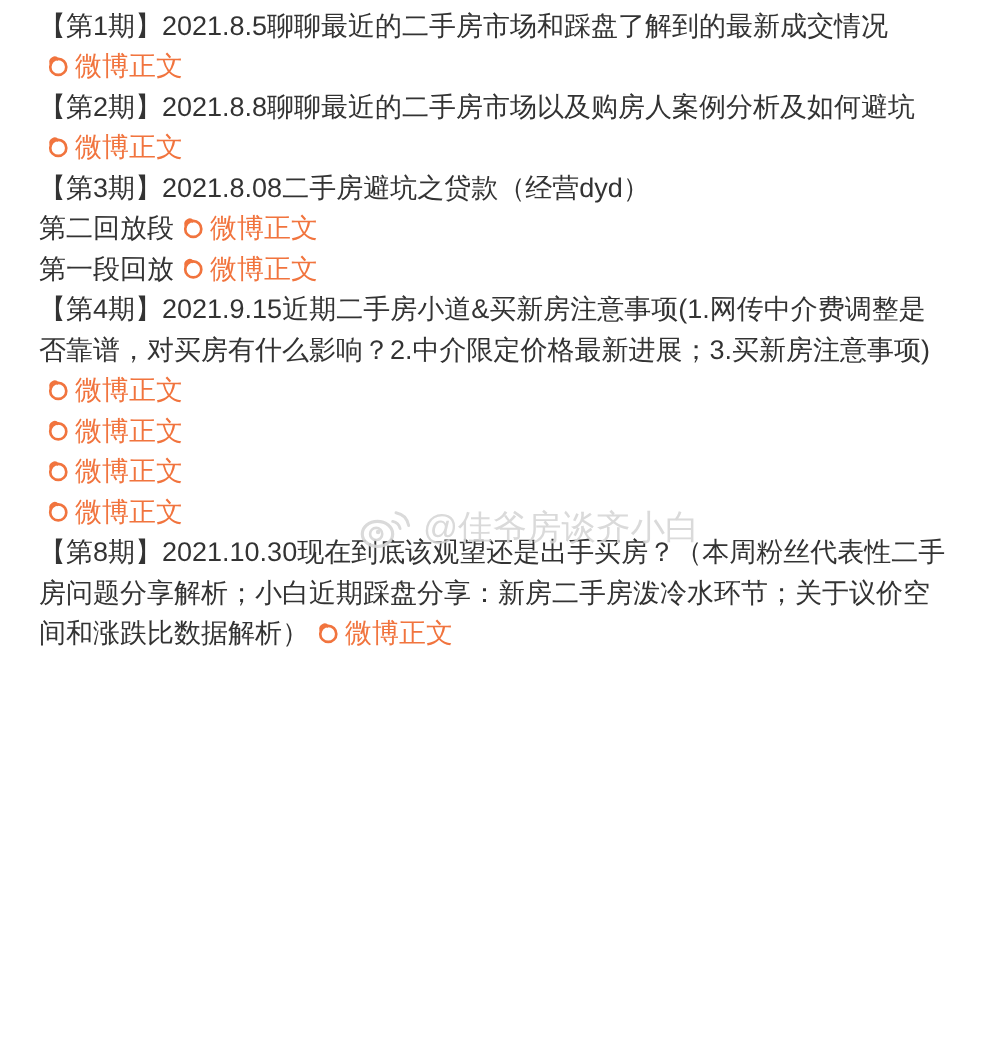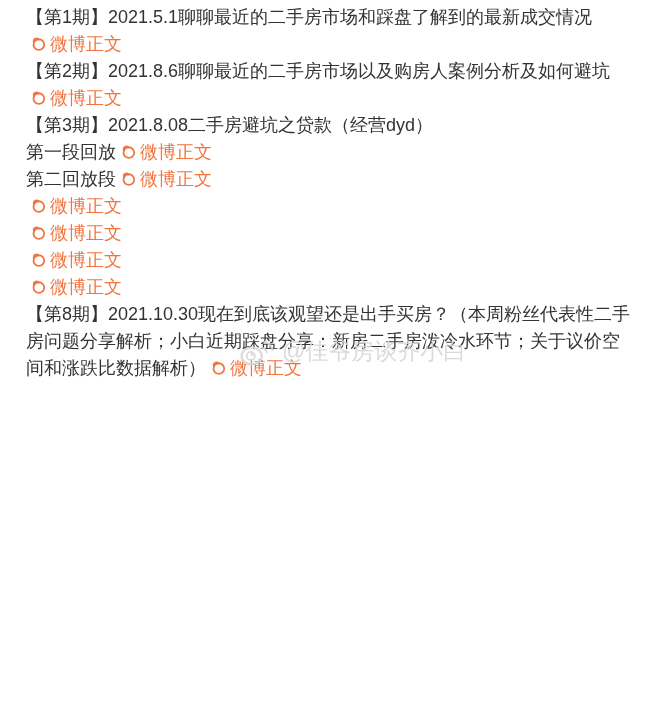--- a/index.html
+++ b/index.html
@@ -50,39 +50,40 @@
     opacity: 0.9;
     pointer-events: none;
     white-space: nowrap;
   }
   .watermark svg { display: block; }
 </style>
 </head>
 <body style="background: rgb(255, 255, 255);">
 
 <div class="post-body">
-    <p class="block"><span>【第1期】2021.5.1聊聊最近的二手房市场和踩盘了解到的最新成交情况</span></p>
+    <p class="block"><span>【第1期】2021.8.5聊聊最近的二手房市场和踩盘了解到的最新成交情况</span></p>
     <p class="block"><a class="wb-link" href="#"><span class="wb-ic"><svg viewBox="0 0 20 20" width="17" height="17" fill="none" stroke="currentColor">
             <path d="M4.6 8.6 C3.4 4.8 8 2.8 9.8 5.3" stroke-width="2.1" stroke-linecap="round"></path>
             <circle cx="10.4" cy="11.3" r="6.3" stroke-width="2.1"></circle>
           </svg></span><span>微博正文</span></a></p>
-    <p class="block"><span>【第2期】2021.8.6聊聊最近的二手房市场以及购房人案例分析及如何避坑</span></p>
+    <p class="block"><span>【第2期】2021.8.8聊聊最近的二手房市场以及购房人案例分析及如何避坑</span></p>
     <p class="block"><a class="wb-link" href="#"><span class="wb-ic"><svg viewBox="0 0 20 20" width="17" height="17" fill="none" stroke="currentColor">
             <path d="M4.6 8.6 C3.4 4.8 8 2.8 9.8 5.3" stroke-width="2.1" stroke-linecap="round"></path>
             <circle cx="10.4" cy="11.3" r="6.3" stroke-width="2.1"></circle>
           </svg></span><span>微博正文</span></a></p>
     <p class="block"><span>【第3期】2021.8.08二手房避坑之贷款（经营dyd）</span></p>
+    <p class="block"><span>第二回放段</span><a class="wb-link" href="#"><span class="wb-ic"><svg viewBox="0 0 20 20" width="17" height="17" fill="none" stroke="currentColor">
+            <path d="M4.6 8.6 C3.4 4.8 8 2.8 9.8 5.3" stroke-width="2.1" stroke-linecap="round"></path>
+            <circle cx="10.4" cy="11.3" r="6.3" stroke-width="2.1"></circle>
+          </svg></span><span>微博正文</span></a></p>
     <p class="block"><span>第一段回放</span><a class="wb-link" href="#"><span class="wb-ic"><svg viewBox="0 0 20 20" width="17" height="17" fill="none" stroke="currentColor">
             <path d="M4.6 8.6 C3.4 4.8 8 2.8 9.8 5.3" stroke-width="2.1" stroke-linecap="round"></path>
             <circle cx="10.4" cy="11.3" r="6.3" stroke-width="2.1"></circle>
           </svg></span><span>微博正文</span></a></p>
-    <p class="block"><span>第二回放段</span><a class="wb-link" href="#"><span class="wb-ic"><svg viewBox="0 0 20 20" width="17" height="17" fill="none" stroke="currentColor">
-            <path d="M4.6 8.6 C3.4 4.8 8 2.8 9.8 5.3" stroke-width="2.1" stroke-linecap="round"></path>
-            <circle cx="10.4" cy="11.3" r="6.3" stroke-width="2.1"></circle>
-          </svg></span><span>微博正文</span></a></p>
+    <p class="block"><span>【第4期】2021.9.15近期二手房小道&amp;买新房注意事项(1.网传中介费调整是否靠谱，对买房有什么影响？2.中介限定价格最新进展；3.买新房注意事项)</span></p>
     <p class="block"><a class="wb-link" href="#"><span class="wb-ic"><svg viewBox="0 0 20 20" width="17" height="17" fill="none" stroke="currentColor">
             <path d="M4.6 8.6 C3.4 4.8 8 2.8 9.8 5.3" stroke-width="2.1" stroke-linecap="round"></path>
             <circle cx="10.4" cy="11.3" r="6.3" stroke-width="2.1"></circle>
           </svg></span><span>微博正文</span></a></p>
     <p class="block"><a class="wb-link" href="#"><span class="wb-ic"><svg viewBox="0 0 20 20" width="17" height="17" fill="none" stroke="currentColor">
             <path d="M4.6 8.6 C3.4 4.8 8 2.8 9.8 5.3" stroke-width="2.1" stroke-linecap="round"></path>
             <circle cx="10.4" cy="11.3" r="6.3" stroke-width="2.1"></circle>
           </svg></span><span>微博正文</span></a></p>
     <p class="block"><a class="wb-link" href="#"><span class="wb-ic"><svg viewBox="0 0 20 20" width="17" height="17" fill="none" stroke="currentColor">
             <path d="M4.6 8.6 C3.4 4.8 8 2.8 9.8 5.3" stroke-width="2.1" stroke-linecap="round"></path>

